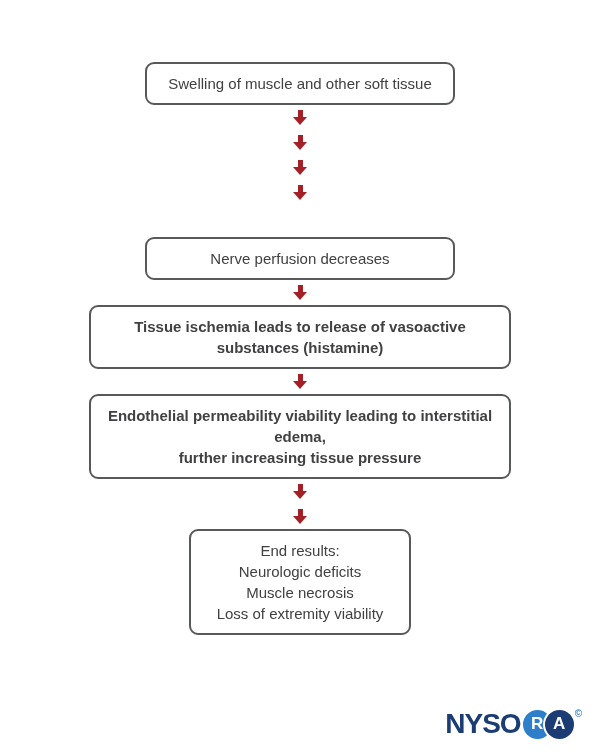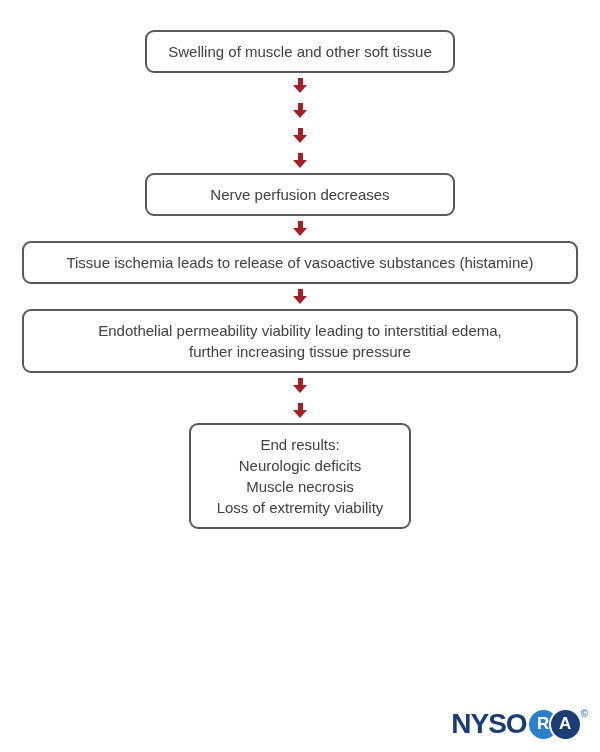--- a/index.html
+++ b/index.html
@@ -33,43 +33,43 @@
     font-size: 15px;
     line-height: 21px;
     text-align: center;
     white-space: pre-line;
     padding: 9px 8px;
     display: flex;
     align-items: center;
     justify-content: center;
     min-height: 43px;
   }
-  .box.narrow { width: 310px; }
-  .box.wide   { width: 556px; }
+  .box.narrow { width: 310px; margin-top: 32px; }
+  .box.wide   { width: 422px; font-weight: bold; }
   .box.end    { width: 222px; }
   .arrow {
     display: flex;
     flex-direction: column;
     align-items: center;
     margin: 5px 0;
     height: 15px;
   }
   .arrow .stem {
     width: 5px; height: 7px;
     background: var(--arrow);
   }
   .arrow .head {
     width: 0; height: 0;
     border-left: 7px solid transparent;
     border-right: 7px solid transparent;
     border-top: 8px solid var(--arrow);
   }
   .logo {
     position: absolute;
-    right: 12px;
+    right: 18px;
     bottom: 13px;
     display: flex;
     align-items: center;
   }
   .logo-text {
     font-size: 28px;
     font-weight: bold;
     color: var(--logo-dark);
     letter-spacing: -1px;
     line-height: 30px;

